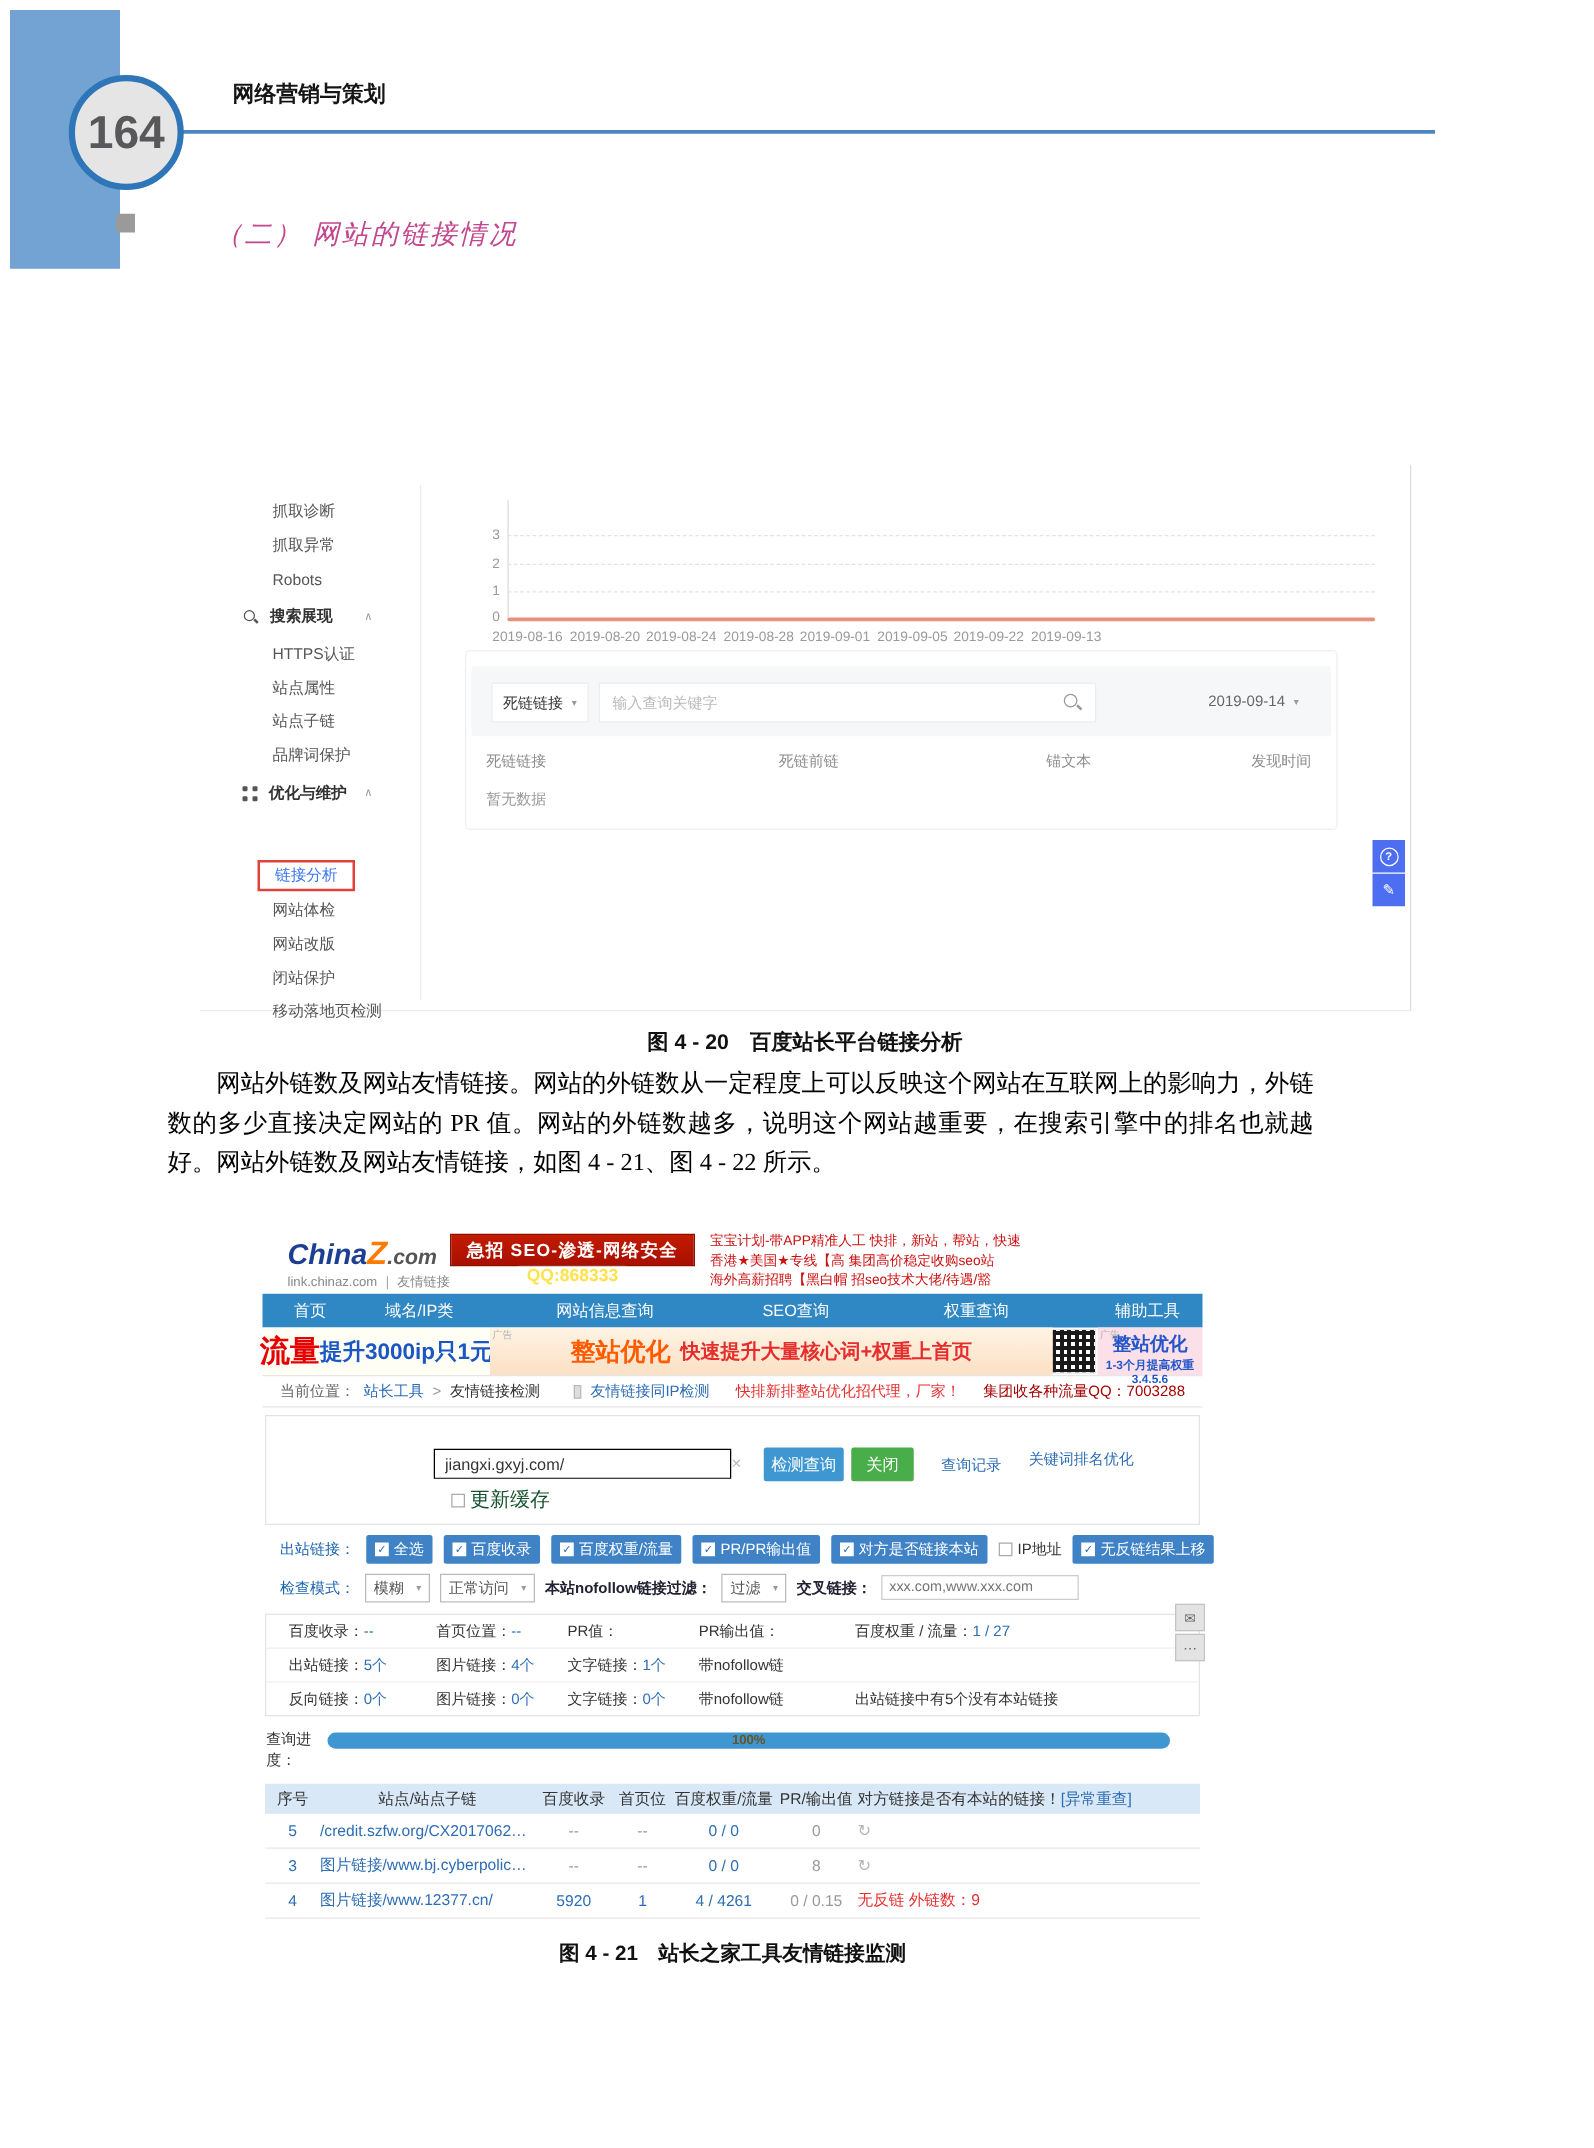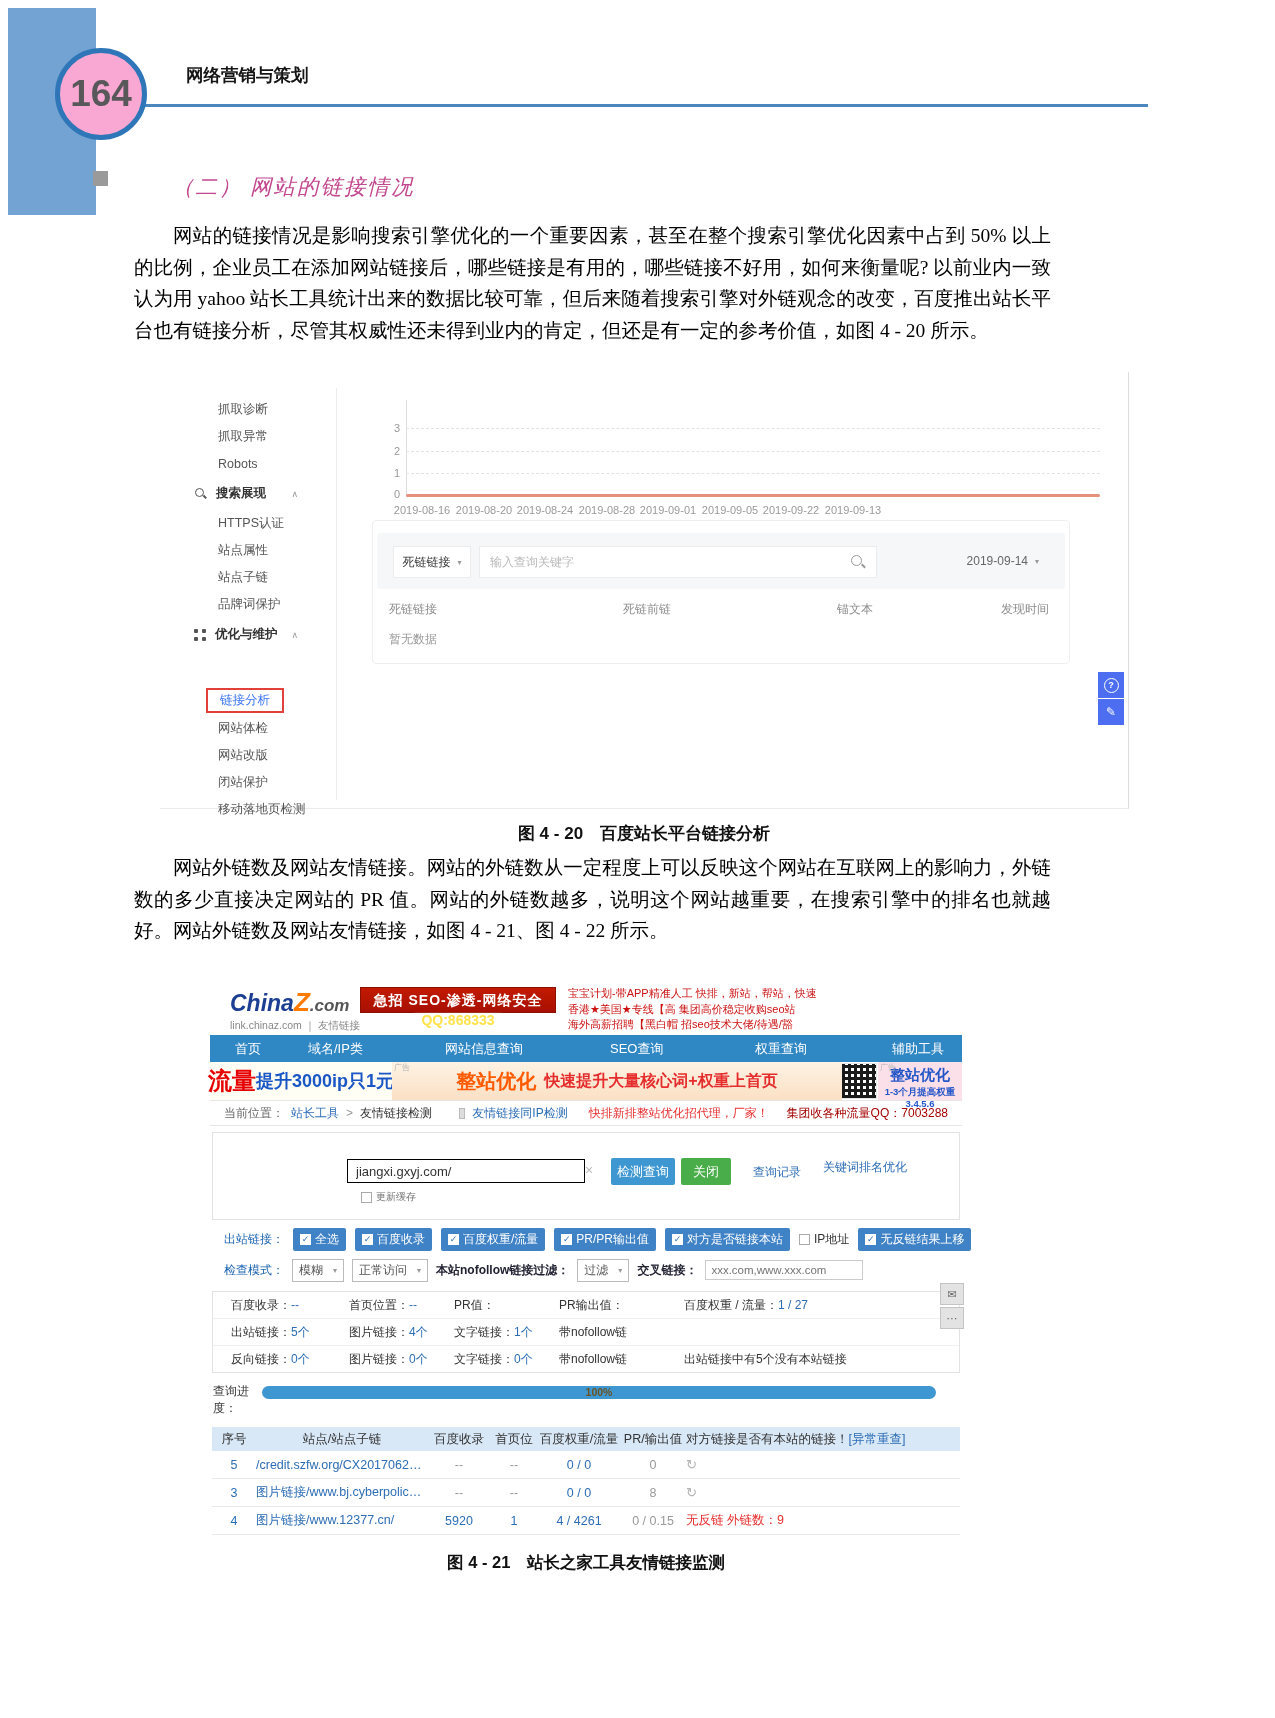--- a/index.html
+++ b/index.html
@@ -4,21 +4,21 @@
 <style>
   html,body{margin:0;padding:0;background:#fff;}
   .page{position:relative;width:1275px;height:1718px;background:#fff;overflow:hidden;
         font-family:"Liberation Serif","DejaVu Serif",serif;color:#000;}
 
   
   .blue-rect{position:absolute;left:8px;top:8px;width:88px;height:207px;background:#72a3d3;}
   .sq-gray{position:absolute;left:93px;top:171px;width:15px;height:15px;background:#9a9a9a;}
   .sq-blue{position:absolute;left:78px;top:190px;width:17px;height:17px;background:#72a3d3;}
   .head-line{position:absolute;left:100px;top:104px;width:1048px;height:3px;background:#4c86bf;z-index:1;}
-  .page-circle{position:absolute;left:55px;top:48px;width:82px;height:82px;background:#f9a8d4;
+  .page-circle{position:absolute;left:55px;top:60px;width:82px;height:82px;background:#e5e5e5;
     border:5px solid #2e76b8;border-radius:50%;z-index:2;display:flex;align-items:center;justify-content:center;
     font-family:"Liberation Sans","DejaVu Sans",sans-serif;font-weight:bold;font-size:37px;color:#58585a;}
   .running-header{position:absolute;left:186px;top:63px;font-family:"Liberation Sans","DejaVu Sans",sans-serif;
     font-weight:bold;font-size:17.5px;color:#151515;}
   .section-heading{position:absolute;left:172px;top:172px;font-size:21.5px;color:#c2478e;
     font-style:italic;letter-spacing:2px;}
   .para{position:absolute;left:134px;width:917px;font-size:19.5px;line-height:31.5px;
     text-align:justify;text-indent:2em;color:#000;}
   .para1{top:220px;}
   .para2{top:852px;}
@@ -120,21 +120,21 @@
   .cz-input{position:absolute;left:134px;top:26px;width:238px;height:24px;border:1px solid #000000;box-sizing:border-box;}
   .cz-input input{width:100%;height:100%;border:0;outline:0;padding:0 20px 0 8px;font-size:13px;color:#333;
     box-sizing:border-box;font-family:inherit;}
   .cz-x{position:absolute;left:372px;top:29px;color:#bbb;font-size:14px;cursor:pointer;}
   .btn{position:absolute;top:25px;height:27px;color:#fff;font-size:13px;border:0;display:flex;
     align-items:center;justify-content:center;border-radius:2px;cursor:pointer;}
   .btn-q{left:398px;width:64px;background:#3e97d1;}
   .btn-c{left:468px;width:50px;background:#49ad49;}
   .lnk1{position:absolute;left:540px;top:31px;}
   .lnk2{position:absolute;left:606px;top:24px;width:92px;text-align:center;line-height:20px;}
-  .cz-cache{position:absolute;left:148px;top:57px;display:flex;align-items:center;gap:4px;color:#737373;font-size:10px;}
+  .cz-cache{position:absolute;left:148px;top:57px;display:flex;align-items:center;gap:4px;color:#14532d;font-size:16px;}
   .cz-check{display:flex;align-items:center;padding-left:14px;gap:9px;margin-top:7px;height:24px;white-space:nowrap;}
   .lbl-blue{color:#1b64b0;}
   .chip{display:inline-flex;align-items:center;gap:4px;background:#3f82c6;color:#fff;padding:3px 7px;border-radius:2px;cursor:pointer;}
   .chip .cbx{width:11px;height:11px;background:#fff;color:#2f6fbf;font-size:9px;line-height:11px;text-align:center;font-weight:bold;}
   .plain-check{display:inline-flex;align-items:center;gap:4px;color:#333;cursor:pointer;}
   .cz-mode{display:flex;align-items:center;padding-left:14px;gap:8px;margin-top:6px;height:26px;white-space:nowrap;}
   .cz-select{border:1px solid #bbb;padding:2px 6px;display:inline-flex;align-items:center;gap:10px;color:#555;
     font-size:12px;background:#fff;cursor:pointer;}
   .lbl-bold{font-weight:bold;color:#223;}
   .cz-cross input{border:1px solid #ccc;width:158px;height:20px;font-size:11.5px;color:#999;padding:0 5px;
@@ -169,21 +169,20 @@
   <div class="sq-gray"></div>
   <div class="sq-blue"></div>
   <div class="head-line"></div>
   <div class="page-circle">
     <span>164</span>
   </div>
   <div class="running-header">网络营销与策划</div>
 
   <div class="section-heading">（二） 网站的链接情况</div>
 
-  <div class="para para1">网站的链接情况是影响搜索引擎优化的一个重要因素，甚至在整个搜索引擎优化因素中占到 50% 以上的比例，企业员工在添加网站链接后，哪些链接是有用的，哪些链接不好用，如何来衡量呢? 以前业内一致认为用 yahoo 站长工具统计出来的数据比较可靠，但后来随着搜索引擎对外链观念的改变，百度推出站长平台也有链接分析，尽管其权威性还未得到业内的肯定，但还是有一定的参考价值，如图 4 - 20 所示。</div>
 
   <div class="baidu">
     <div class="bd-divider"></div>
 
     <div class="bd-side">
       <div class="bd-row">
           <span>抓取诊断</span>
         </div>
       <div class="bd-row">
           <span>抓取异常</span>

